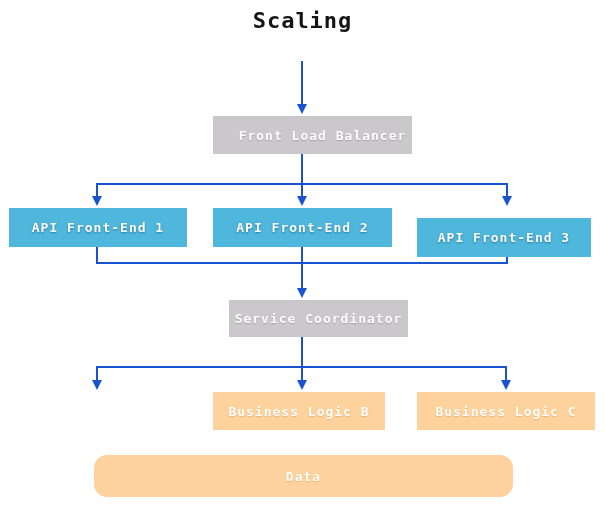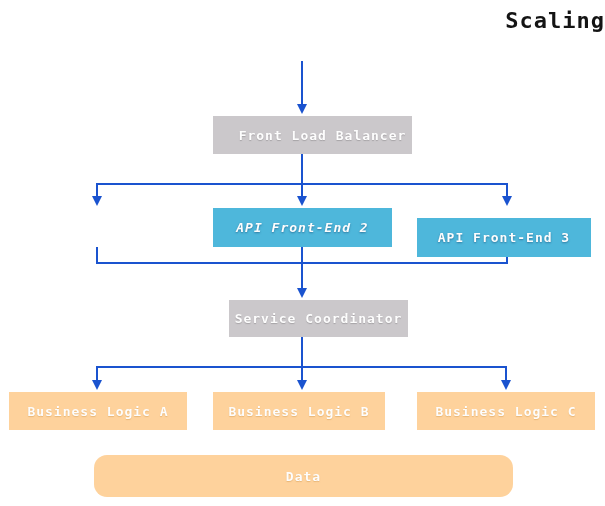--- a/index.html
+++ b/index.html
@@ -9,41 +9,41 @@
     --box_orange:#fed29c;
     --box_text:#fdfdfd;
     --title_text:#141414;
   }
   html,body{margin:0;padding:0;background:#ffffff;}
   .canvas{
     position:relative;width:605px;height:506px;background:#ffffff;overflow:hidden;
     font-family:"DejaVu Sans Mono","Liberation Mono",monospace;
   }
   .diagram-title{
-    position:absolute;top:8px;left:0;width:605px;text-align:right;
+    position:absolute;top:8px;left:0;width:605px;text-align:center;
     font-size:22px;font-weight:bold;color:var(--title_text);letter-spacing:1px;
   }
   .node{
     position:absolute;display:flex;align-items:center;justify-content:center;
     font-size:13px;font-weight:bold;color:var(--box_text);white-space:nowrap;
     letter-spacing:1px;
   }
   .gray{background:var(--box_gray);text-shadow:0 1px 1px rgba(120,118,120,.45);}
   .blue{background:var(--box_blue);text-shadow:0 1px 2px rgba(22,70,110,.55);}
   .orange{background:var(--box_orange);text-shadow:0 1px 1px rgba(215,160,90,.55);}
 
   .ln{position:absolute;background:var(--arrow);}
   .head{position:absolute;width:0;height:0;
     border-left:5px solid transparent;border-right:5px solid transparent;
     border-top:10px solid var(--arrow);}
 
   
   .n-flb {left:213px;top:116px;width:179px;height:38px;padding-left:20px;}
   .n-api1{left:9px;  top:208px;width:178px;height:39px;}
-  .n-api2{left:213px;top:208px;width:179px;height:39px;font-style:italic;}
+  .n-api2{left:213px;top:208px;width:179px;height:39px;}
   .n-api3{left:417px;top:218px;width:174px;height:39px;}
   .n-sc  {left:213px;top:300px;width:179px;height:37px;margin-left:16px;}
   .n-bla {left:9px;  top:392px;width:178px;height:38px;}
   .n-blb {left:213px;top:392px;width:172px;height:38px;}
   .n-blc {left:417px;top:392px;width:178px;height:38px;text-align:right;}
   .n-data{left:94px; top:455px;width:419px;height:42px;border-radius:13px;}
 
   
   .e-top-v      {left:301px;top:61px; width:2px;height:44px;}
   .e-top-head   {left:297px;top:104px;}
@@ -96,34 +96,34 @@
   <div class="ln e-br2-lv"></div>
   <div class="ln e-br2-rv"></div>
   <div class="head e-br2-lhead"></div>
   <div class="head e-br2-chead"></div>
   <div class="head e-br2-rhead"></div>
 
   <div class="node gray n-flb">
     <span>Front Load Balancer</span>
   </div>
 
+  <div class="node blue n-api1">
+    <span>API Front-End 1</span>
+  </div>
   <div class="node blue n-api2">
     <span>API Front-End 2</span>
   </div>
   <div class="node blue n-api3">
     <span>API Front-End 3</span>
   </div>
 
   <div class="node gray n-sc">
     <span>Service Coordinator</span>
   </div>
 
-  <div class="node orange n-bla">
-    <span>Business Logic A</span>
-  </div>
   <div class="node orange n-blb">
     <span>Business Logic B</span>
   </div>
   <div class="node orange n-blc">
     <span>Business Logic C</span>
   </div>
 
   <div class="node orange n-data">
     <span>Data</span>
   </div>

